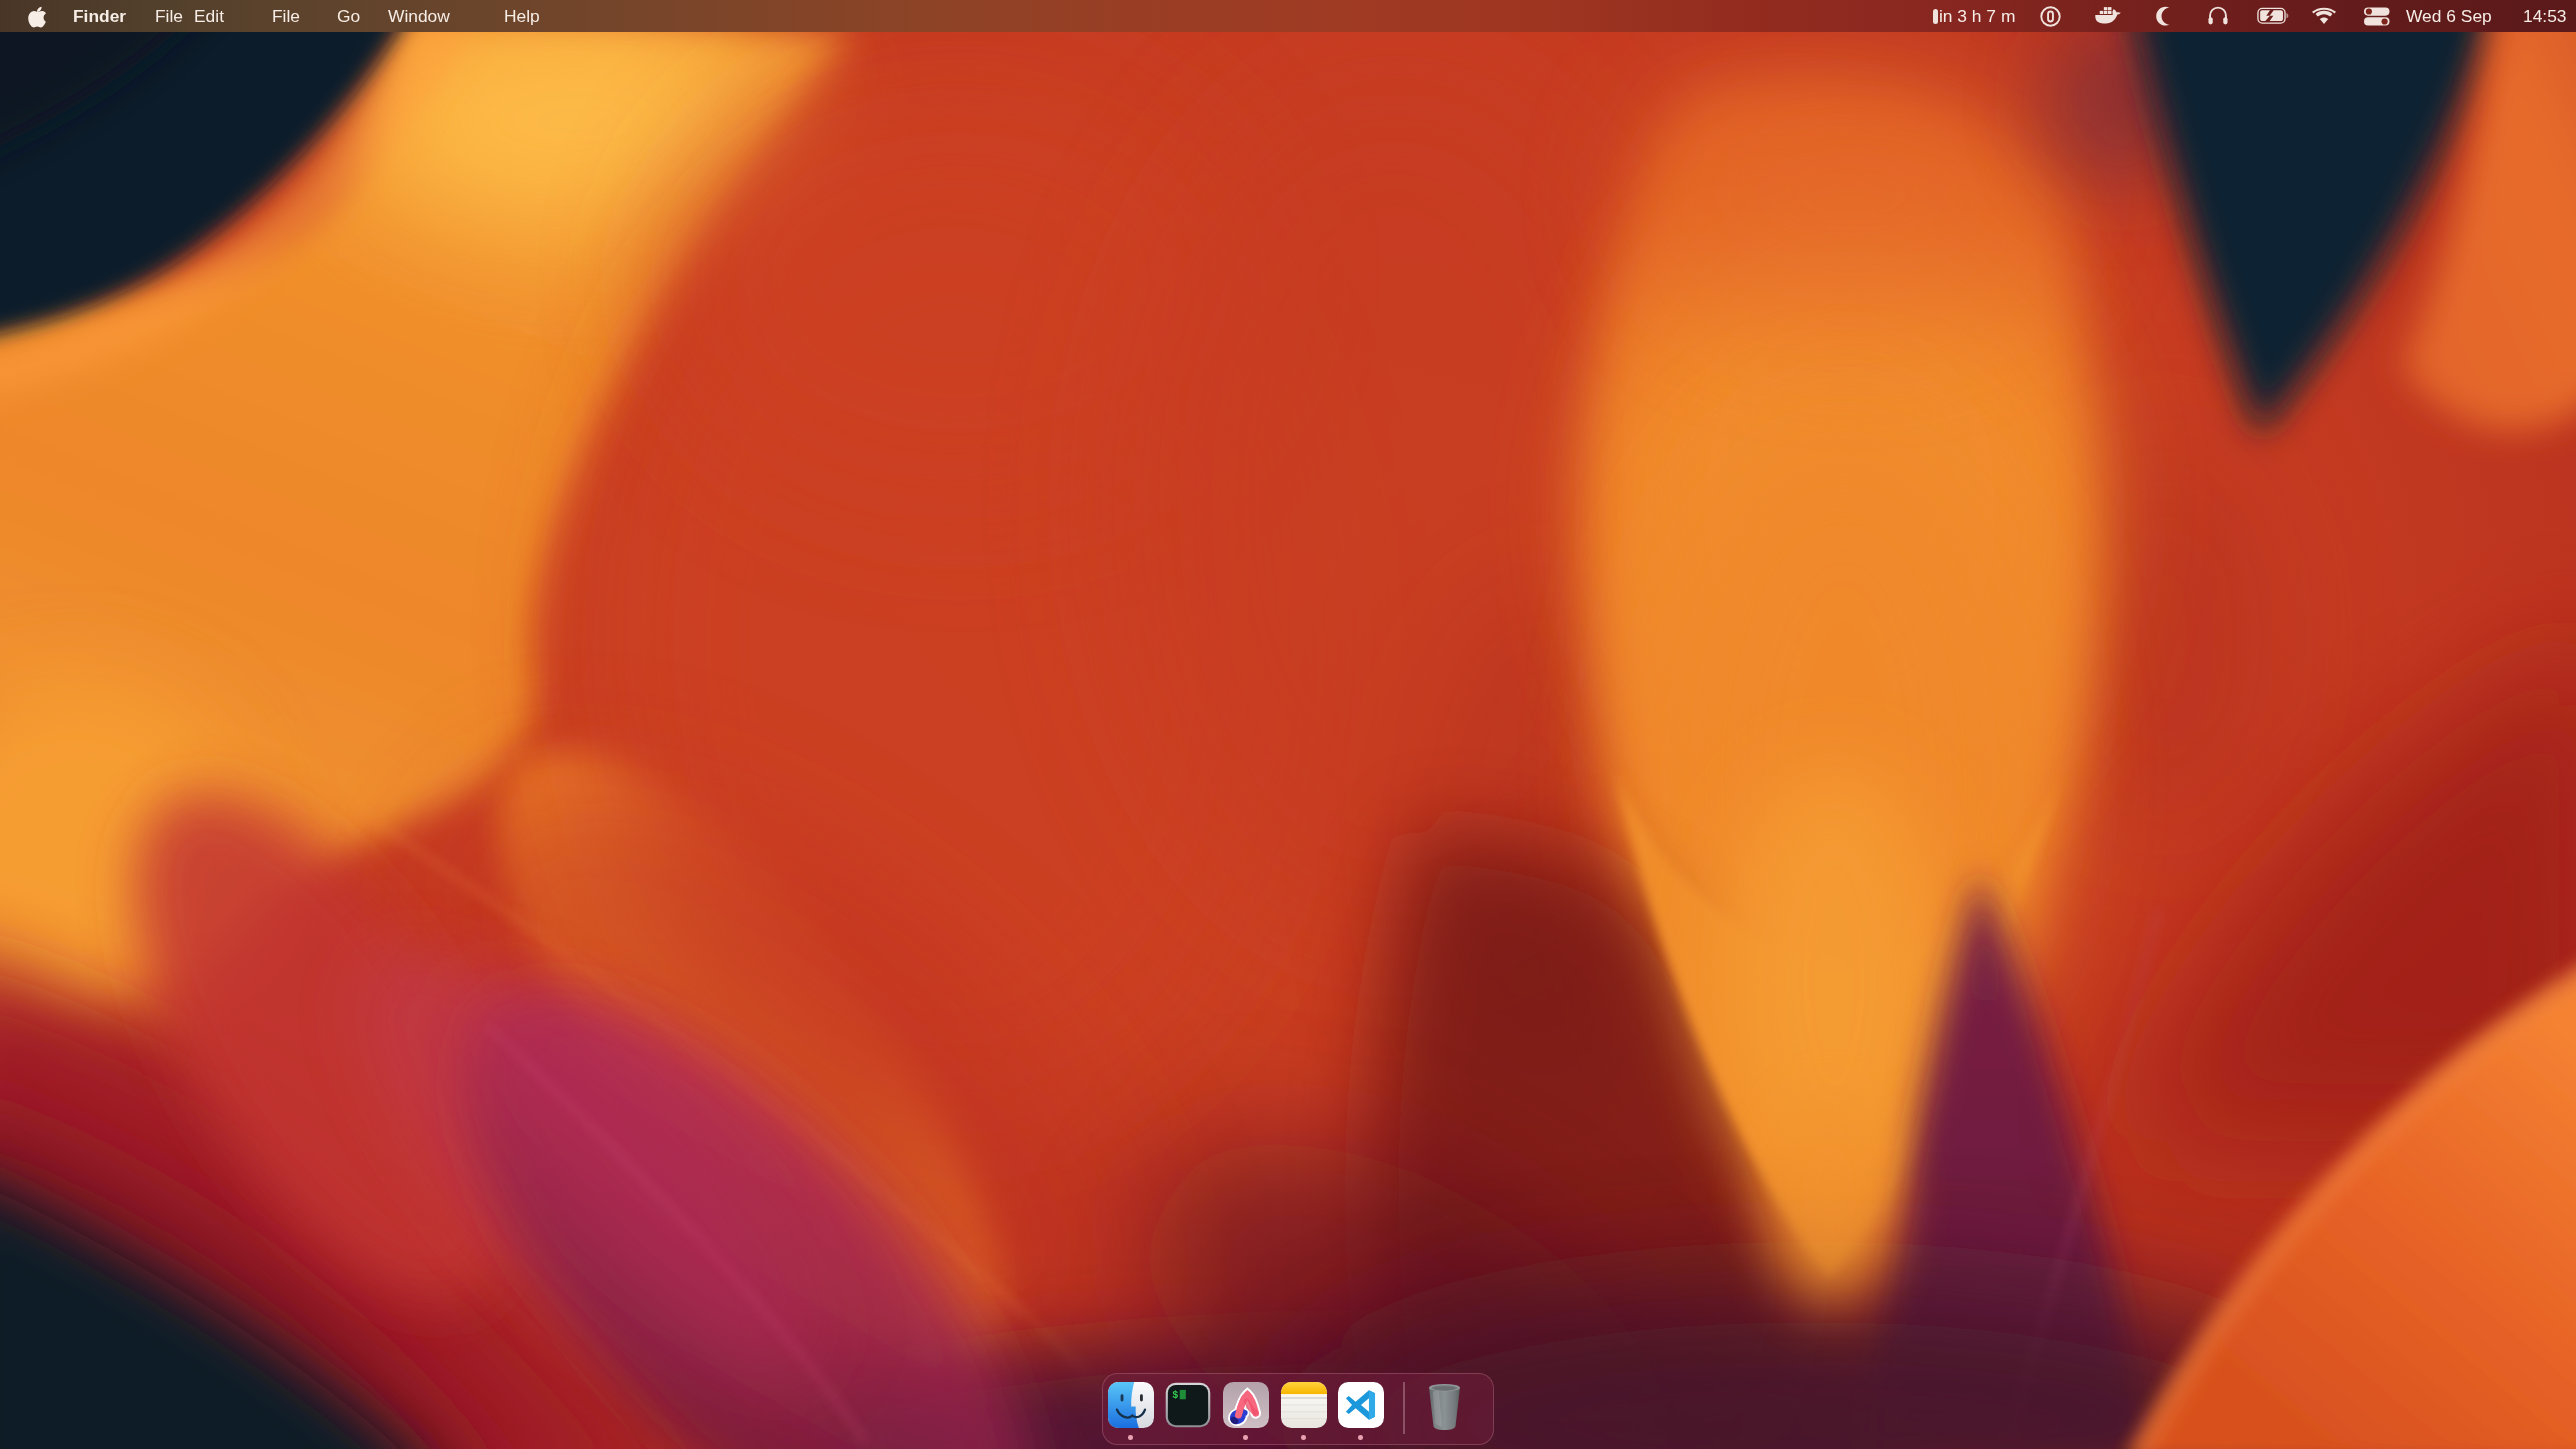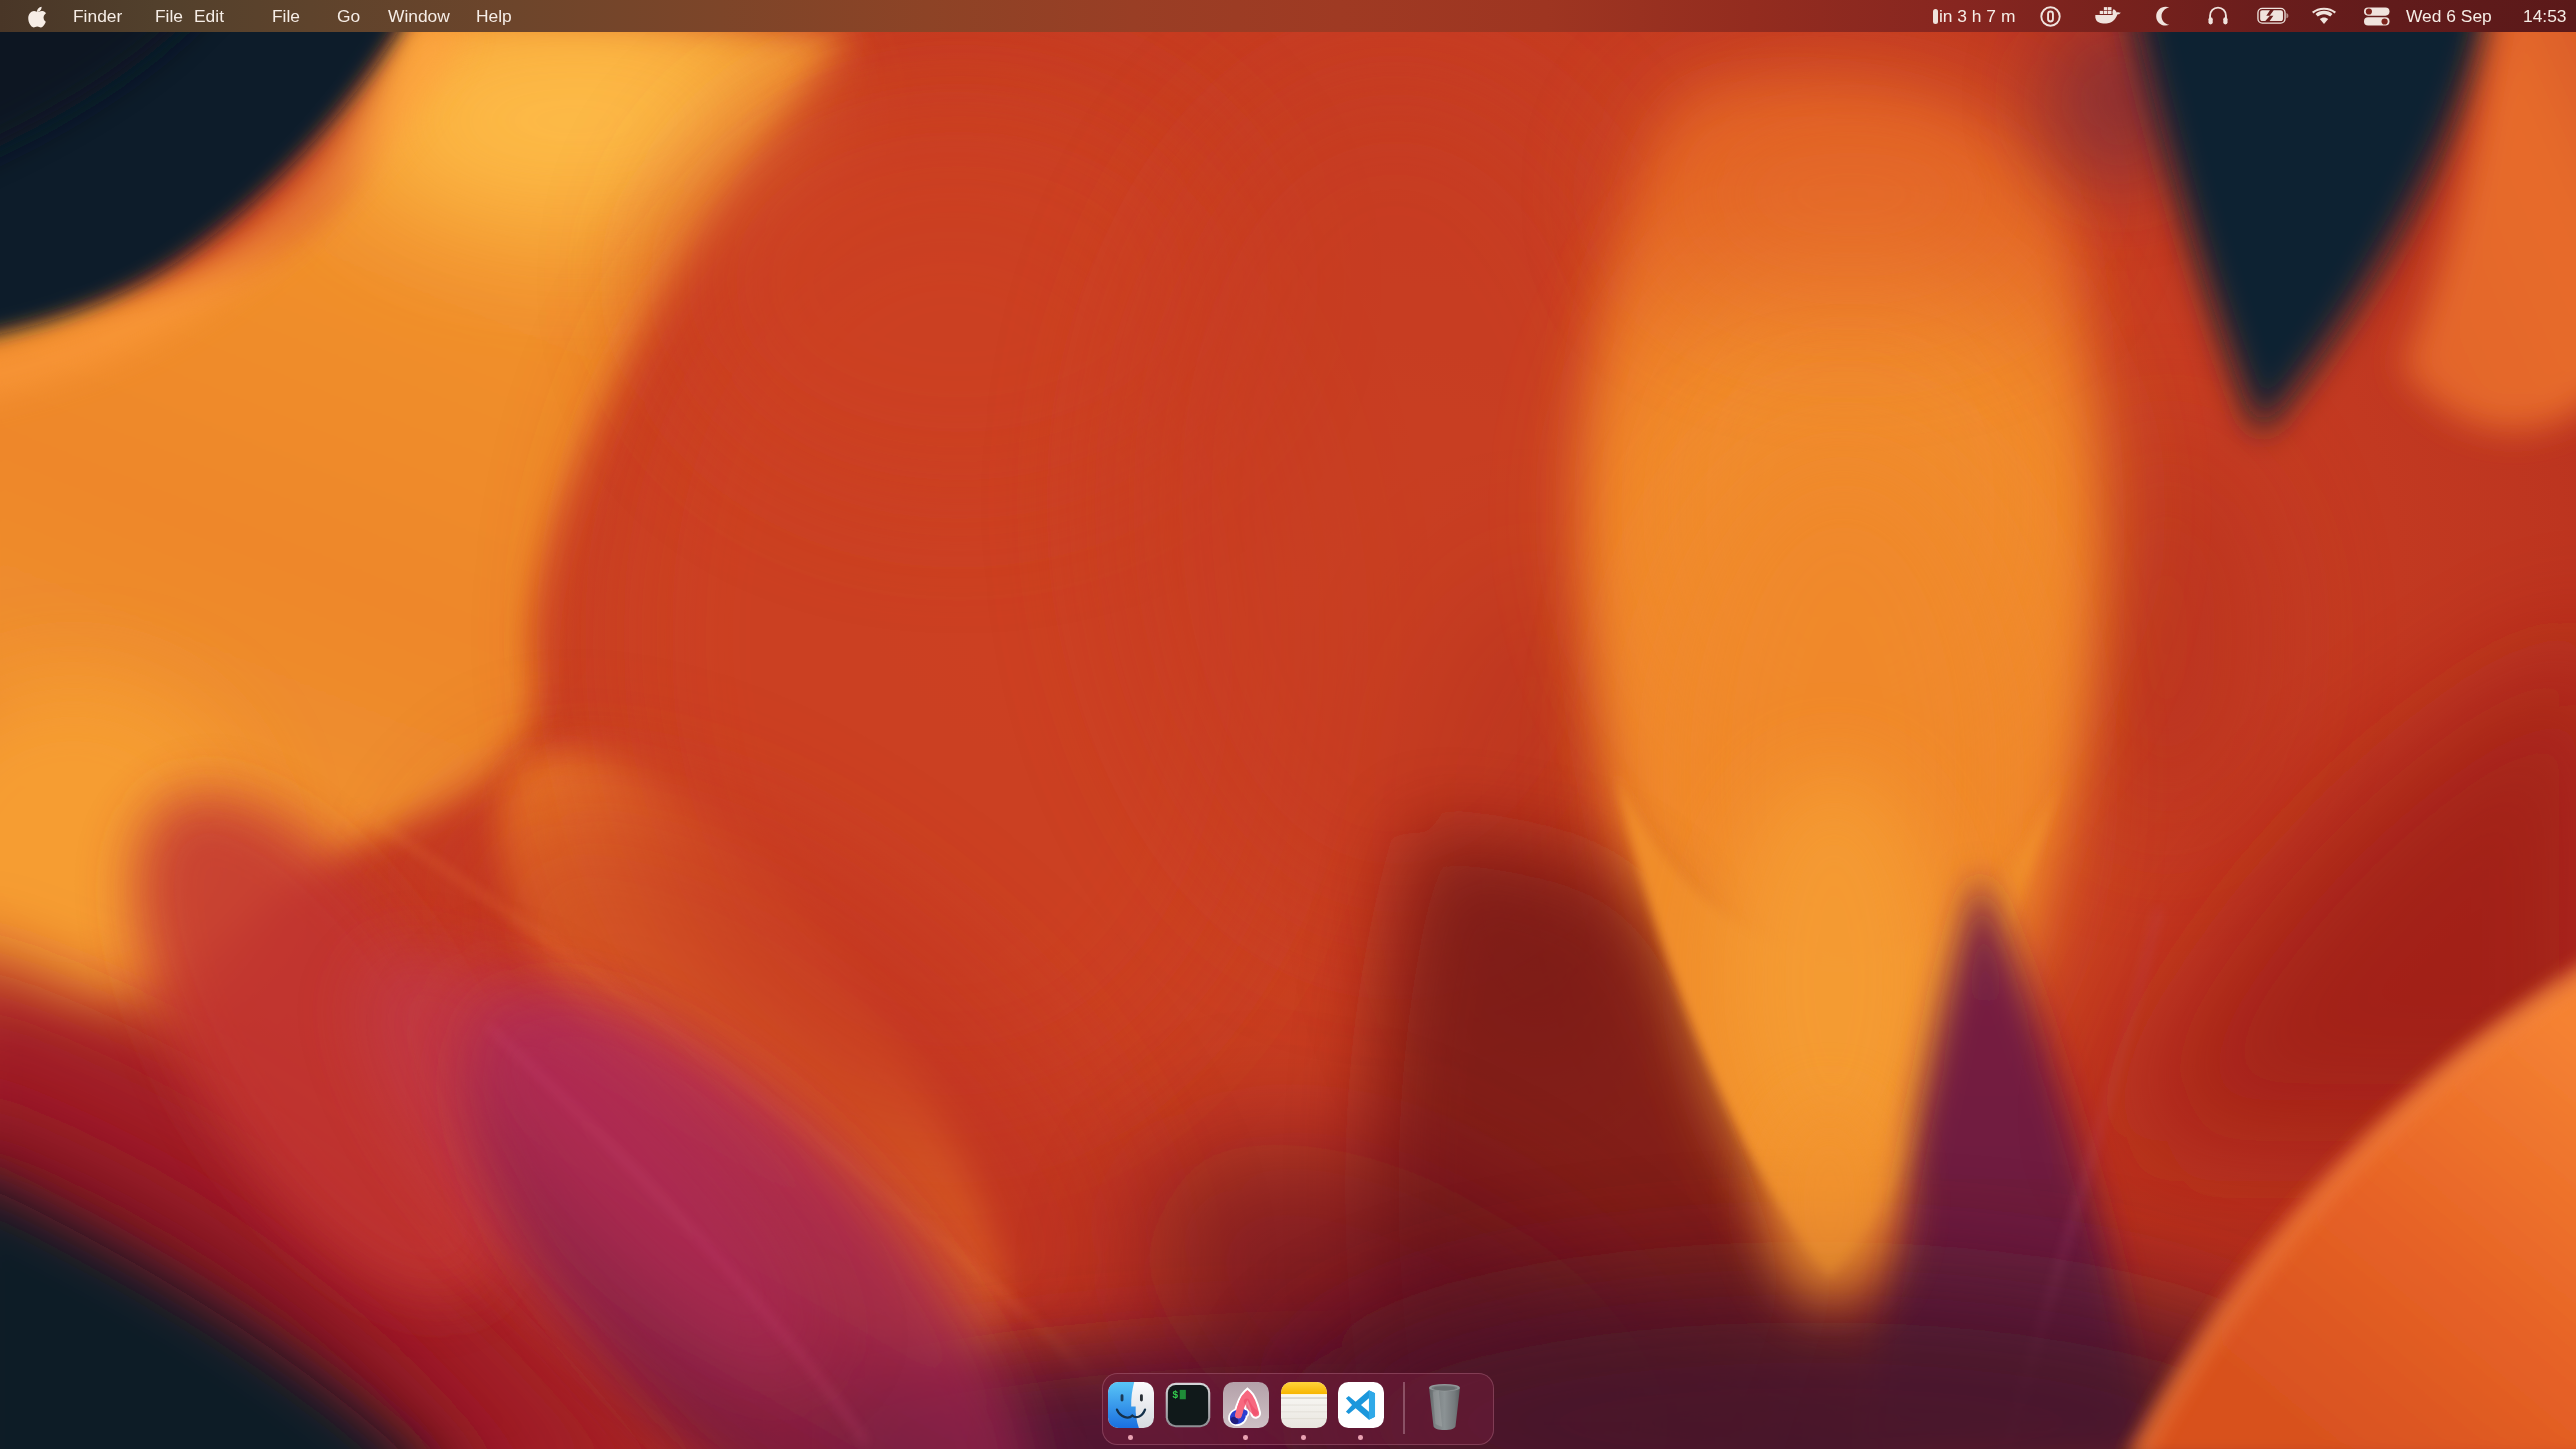--- a/index.html
+++ b/index.html
@@ -149,27 +149,27 @@
 <ellipse cx="3160" cy="150" rx="110" ry="130" fill="#5c2a44" opacity="0.5" filter="url(#b60)"></ellipse>
 <path d="M 3162,-60 L 3736,-60 C 3700,140 3560,420 3368,650 C 3290,460 3210,170 3162,-60 Z" fill="#0e2033" filter="url(#b25)"></path>
 <path d="M 3730,-60 L 3905,-60 L 3905,560 C 3800,680 3660,660 3580,545 C 3655,380 3700,170 3730,-60 Z" fill="url(#gTRor)" filter="url(#b25)"></path>
 </svg>
 
 <div id="menubar">
   <svg class="mitem" style="left:28px;top:6px" width="19" height="21.5" viewBox="0 0 26 30">
     <path fill="#f6ede6" d="M18.7 1.0c0.3 1.9-0.6 3.8-1.6 5.1-1.1 1.4-2.9 2.5-4.7 2.4-0.3-1.8 0.6-3.7 1.6-4.9C15.1 2.2 17.0 1.1 18.7 1.0z"></path>
     <path fill="#f6ede6" d="M24.6 22.0c-0.7 1.6-1 2.3-1.9 3.7-1.2 1.9-3 4.2-5.1 4.2-1.9 0-2.4-1.2-5-1.2-2.6 0-3.1 1.2-5 1.2-2.2 0-3.7-2.1-5-4C-0.4 21.2-0.7 14.6 1.6 11.1c1.6-2.5 4.2-4 6.6-4 2.5 0 4.1 1.3 5.2 1.3 1 0 3.2-1.4 5.5-1.4 0.9 0 4 0.1 6.1 3-0.2 0.1-3.6 2.1-3.6 6.2C21.4 21.1 25.7 22.6 24.6 22.0z"></path>
   </svg>
-  <div class="mitem" style="left:73px;font-weight:400">Finder</div>
+  <div class="mitem" style="left:73px;font-weight:700">Finder</div>
   <div class="mitem" style="left:155px">File</div>
   <div class="mitem" style="left:194px">Edit</div>
   <div class="mitem" style="left:272px">File</div>
   <div class="mitem" style="left:337px">Go</div>
   <div class="mitem" style="left:388px">Window</div>
-  <div class="mitem" style="left:476px">Help</div>
+  <div class="mitem" style="left:504px">Help</div>
 
   <div class="mitem" style="left:1933px;top:8.7px;width:4.7px;height:15.4px;border-radius:2.7px;background:#efe2dc"></div>
   <div class="mitem" style="left:1939px">in 3 h 7 m</div>
 
   <svg class="mitem" style="left:2040px;top:6px" width="21" height="21" viewBox="0 0 31 31">
     <circle cx="15.5" cy="15.5" r="13.6" fill="none" stroke="#f0e3dd" stroke-width="2.8"></circle>
     <rect x="11.9" y="8.2" width="7.2" height="14.6" rx="3.6" fill="none" stroke="#f0e3dd" stroke-width="2.8"></rect>
   </svg>
 
   <svg class="mitem" style="left:2094px;top:6px" width="27" height="21" viewBox="0 0 40 31">

